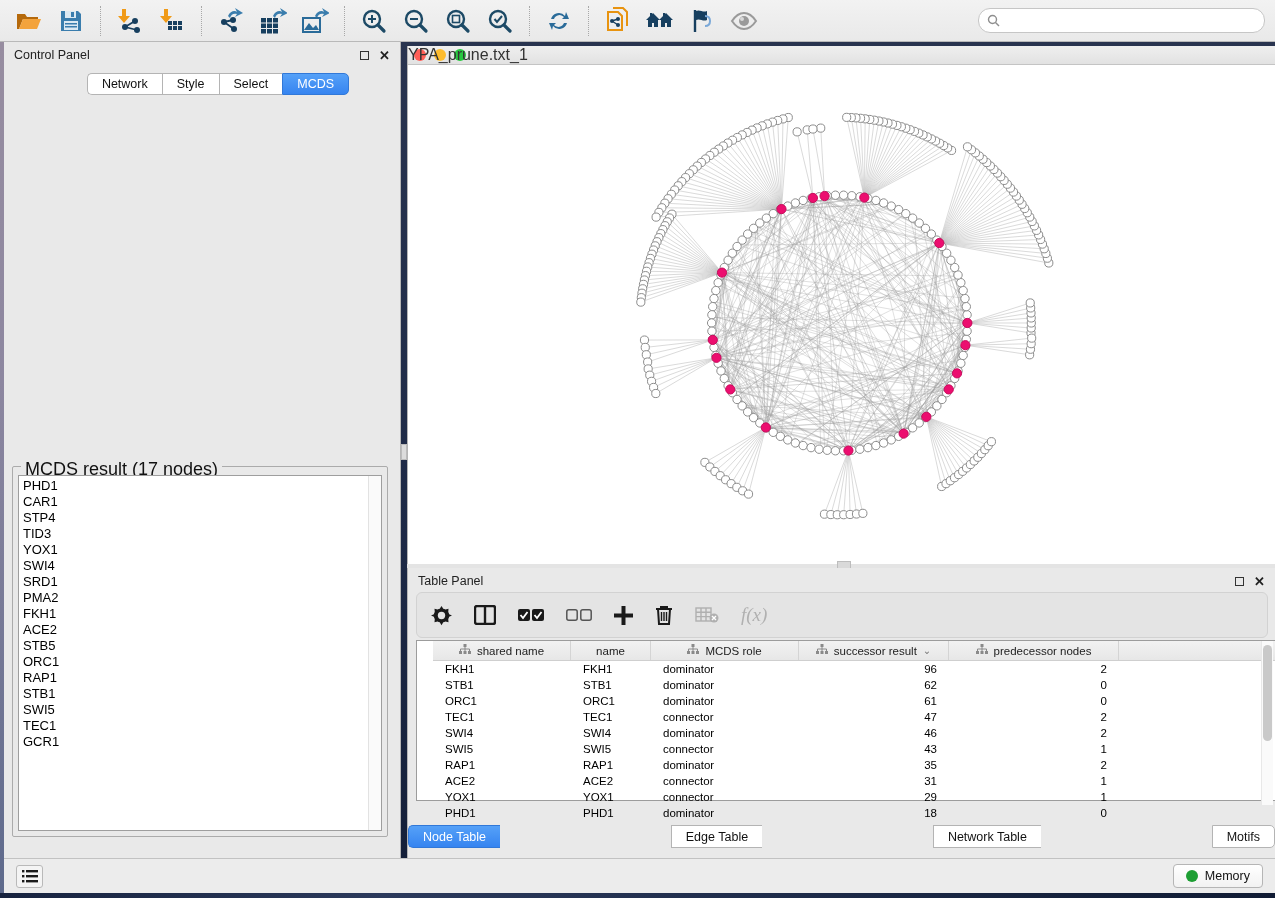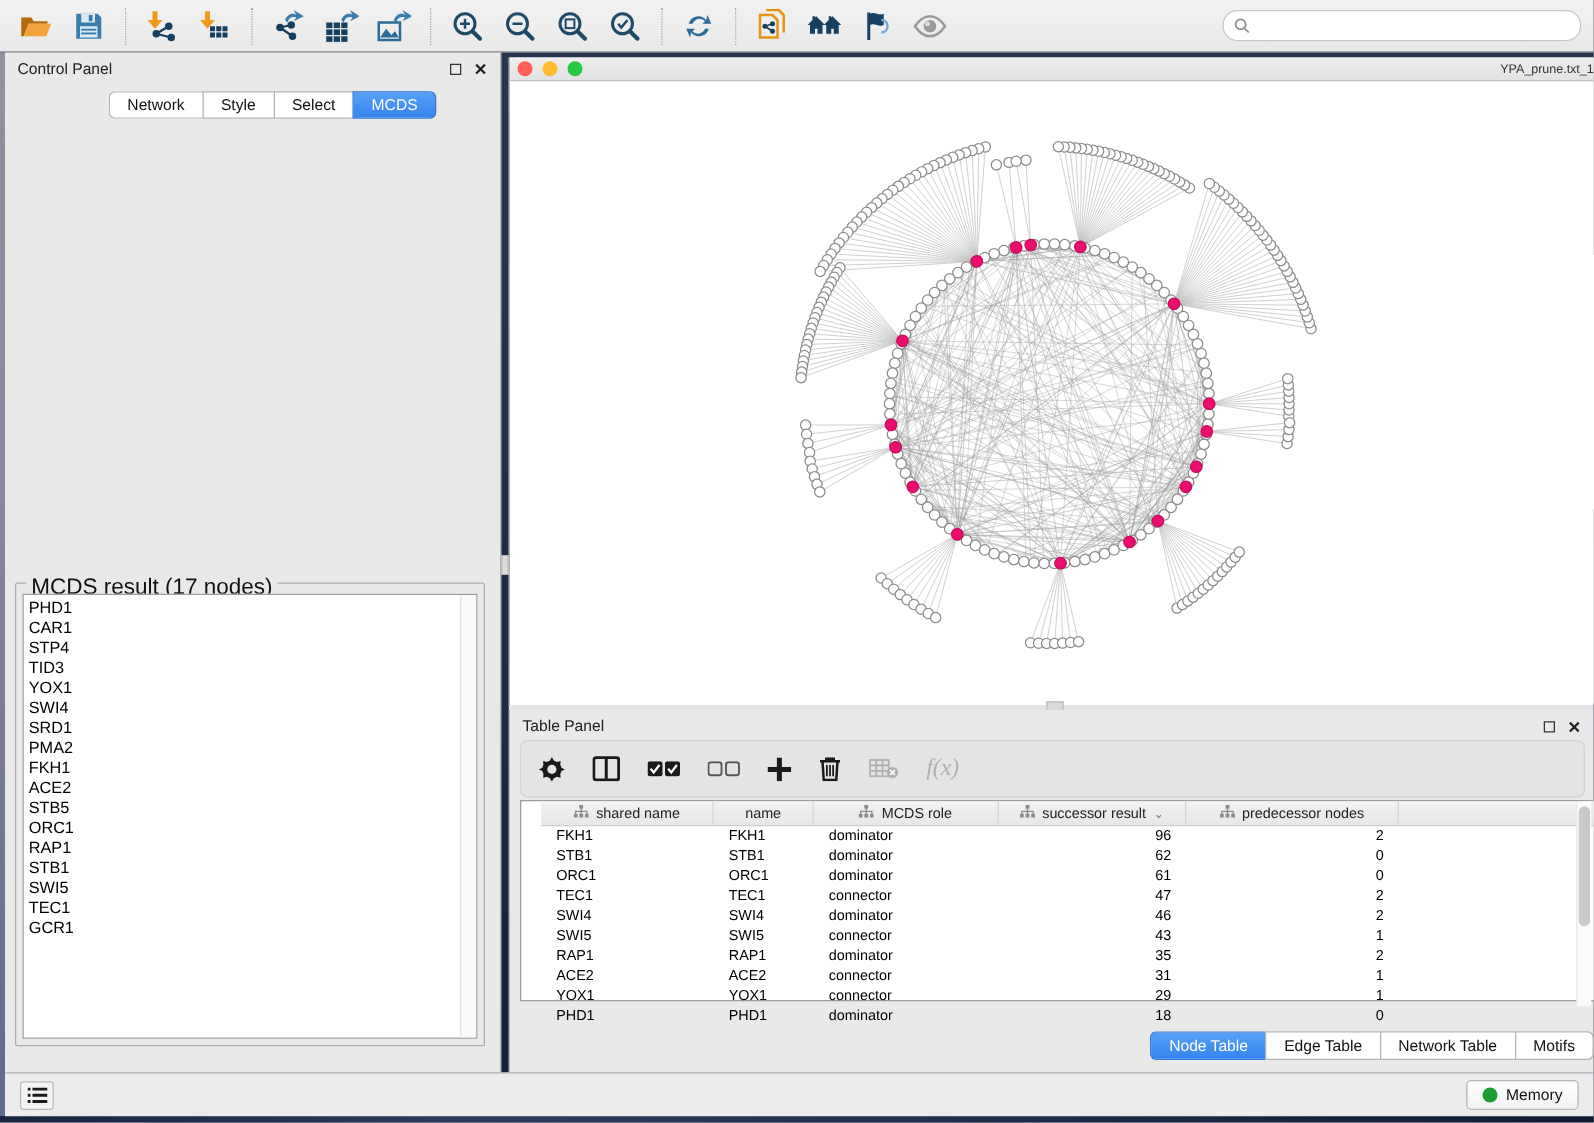--- a/index.html
+++ b/index.html
@@ -88,21 +88,21 @@
   .network-panel {
     position:absolute; left:407px; top:46px; width:868px; height:518px;
     background:#fff; border-left:1px solid #b5b5b5;
   }
   .net-titlebar {
     height:19px; background:linear-gradient(180deg,#efefef,#e2e2e2);
     border-bottom:1px solid #c4c4c4; display:flex; align-items:center; padding:0 6px; position:relative;
   }
   .traffic { display:flex; gap:8px; }
   .light { width:12px; height:12px; border-radius:50%; }
-  .net-title { position:absolute; left:0; right:0; text-align:right; font-size:10px; color:#333; }
+  .net-title { position:absolute; left:0; right:0; text-align:left; font-size:16px; color:#333; }
   .net-canvas { width:100%; height:498px; background:#fff; }
 
   .vsplitter-handle {
     position:absolute; left:401px; top:444px; width:6px; height:16px;
     background:#dcdcdc; border:1px solid #bbb; z-index:5;
   }
   .hsplitter {
     position:absolute; left:407px; top:564px; width:868px; height:4px; background:#e4e4e4;
   }
   .hsplitter-handle {
@@ -128,21 +128,21 @@
   .dt-hcell {
     display:flex; align-items:center; justify-content:center; gap:6px;
     font-size:11.5px; color:#222; border-right:1px solid #d4d4d4; overflow:hidden; white-space:nowrap;
   }
   .dt-body { position:relative; }
   .dt-row { display:flex; height:16px; align-items:center; }
   .dt-cell { font-size:11.5px; color:#000; padding:0 12px; overflow:hidden; white-space:nowrap; }
   .dt-scroll { position:absolute; top:0; right:2px; width:12px; height:164px; background:#fafafa; border-left:1px solid #e8e8e8; }
   .dt-thumb { position:absolute; left:1px; top:4px; width:9px; height:96px; background:#c9c9c9; border-radius:5px; }
 
-  .tp-tabs { position:absolute; left:0; bottom:10px; width:100%; display:flex; justify-content:flex-end; }
+  .tp-tabs { position:absolute; left:0; bottom:10px; width:100%; display:flex; justify-content:space-between; }
   .tp-tab {
     background:#fff; border:1px solid #b4b4b4; border-right:none; padding:4px 14px;
     font-size:12.5px; height:23px; display:flex; align-items:center; color:#111;
   }
   .tp-tab:first-child { border-radius:5px 0 0 5px; }
   .tp-tab:last-child { border-radius:0 5px 5px 0; border-right:1px solid #b4b4b4; }
   .tp-tab.active { background:linear-gradient(180deg,#55a1f8,#3684f0); color:#fff; border-color:#3178d8; }
 
   
   .status-bar {

